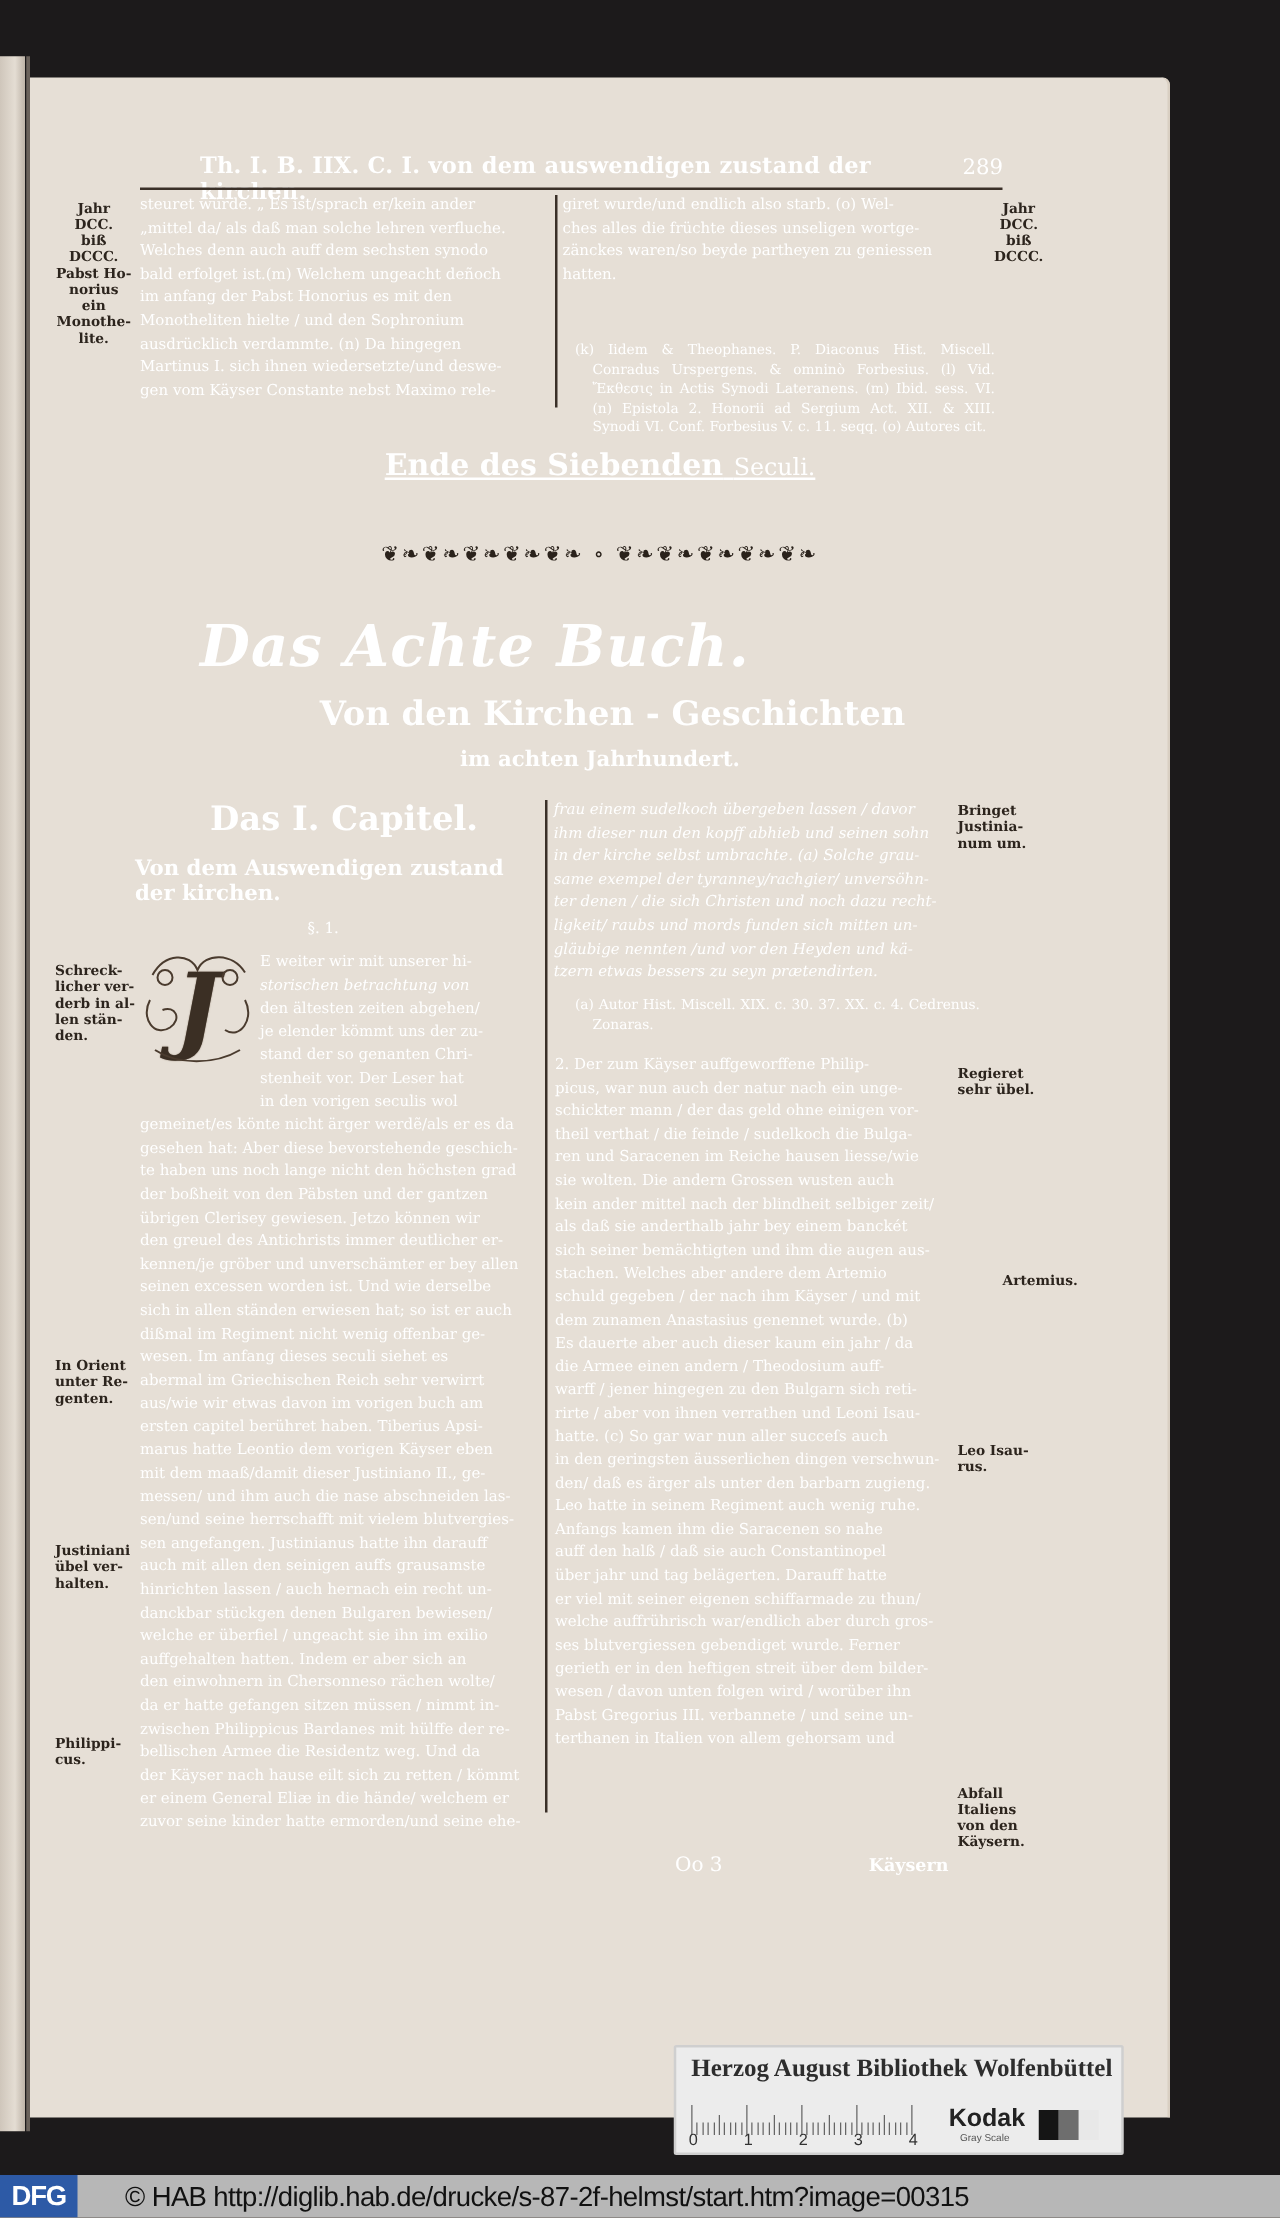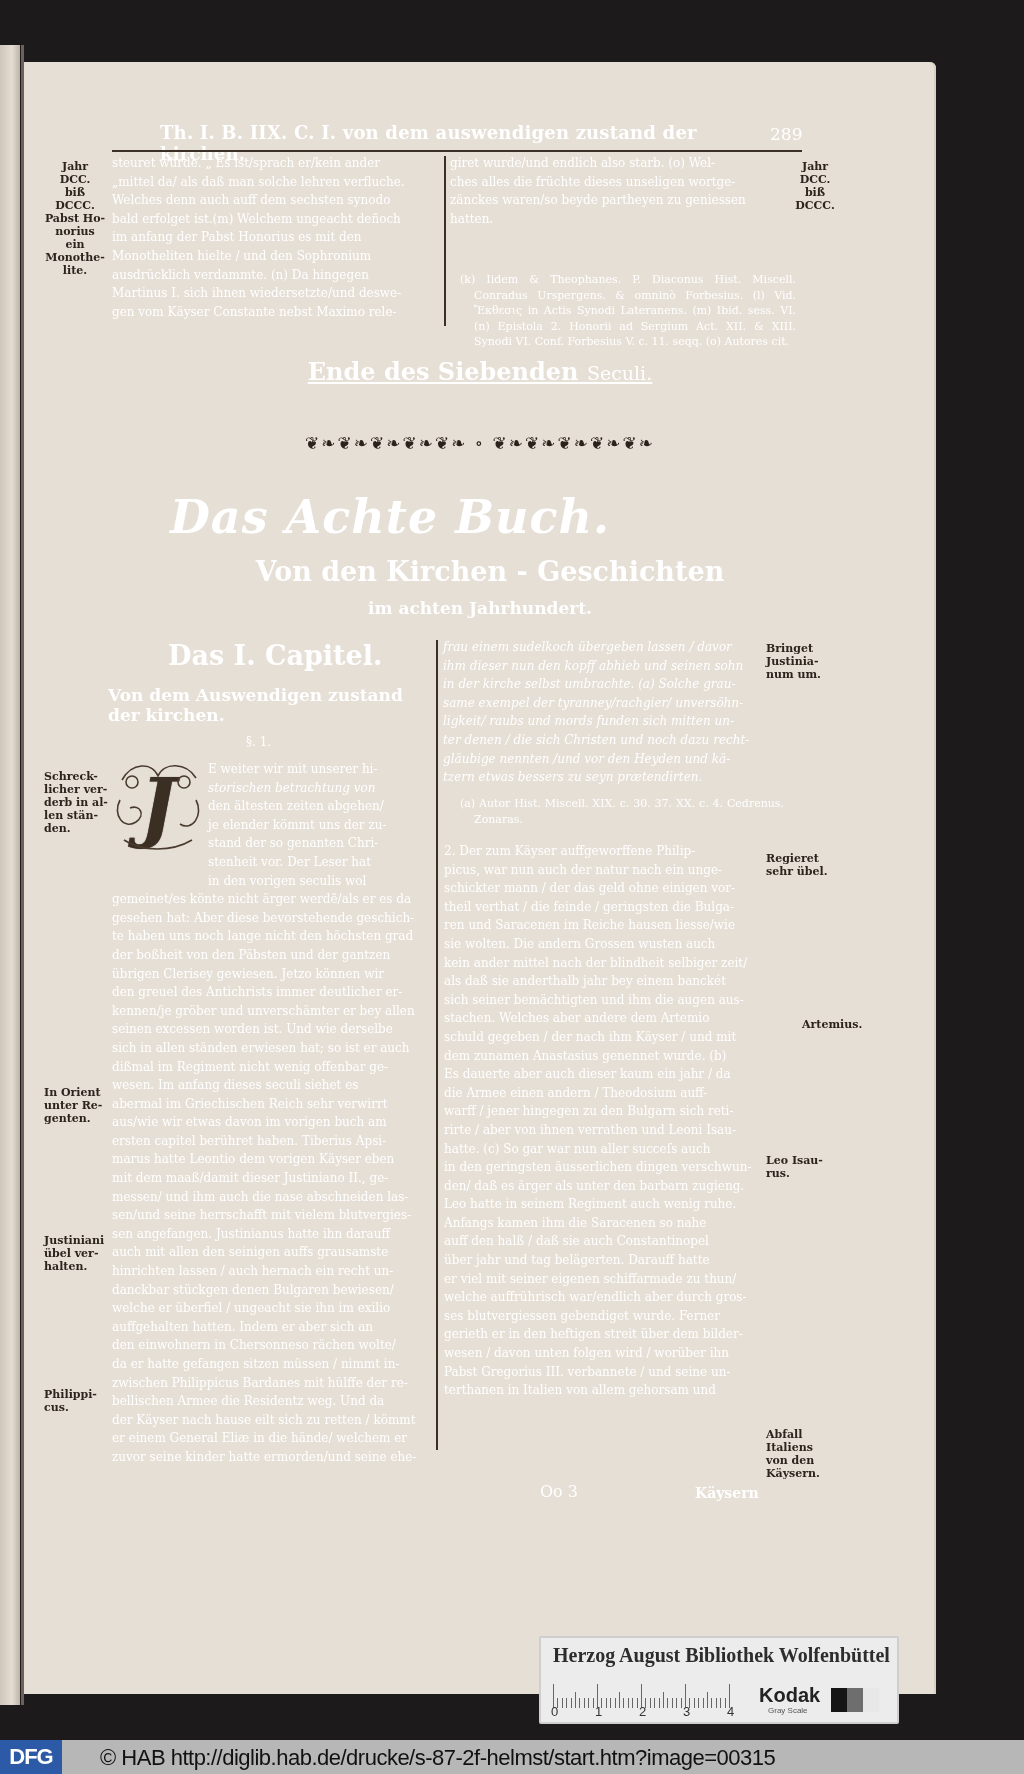--- a/index.html
+++ b/index.html
@@ -145,21 +145,21 @@
     <p>hatten.</p>
   </div>
 <div class="col text footnote" style="left:456px; top:232px; width:322px;margin-top:40px;">(k) Iidem &amp; Theophanes. P. Diaconus Hist. Miscell. Conradus Urspergens. &amp; omninò Forbesius. (l) Vid. Ἔκθεσις in Actis Synodi Lateranens. (m) Ibid. sess. VI. (n) Epistola 2. Honorii ad Sergium Act. XII. &amp; XIII. Synodi VI. Conf. Forbesius V. c. 11. seqq. (o) Autores cit.</div>
 
 <div class="centered ende text" style="left:24px; width:912px;">
   <span>Ende des Siebenden</span>
   <span class="latin">Seculi.</span>
 </div>
 <div class="centered ornament" style="left:24px; width:912px;">❦❧❦❧❦❧❦❧❦❧ ∘ ❦❧❦❧❦❧❦❧❦❧</div>
 
-<div class="centered book-title text" style="left:30px; width:720px;">Das Achte Buch.</div>
+<div class="centered book-title text" style="left:20px; width:720px;">Das Achte Buch.</div>
 <div class="centered book-sub text" style="left:24px; width:912px;margin-left:10px;">Von den Kirchen - Geschichten</div>
 <div class="centered book-sub2 text" style="left:24px; width:912px;">im achten Jahrhundert.</div>
 
 <div class="chapter-title text">Das I. Capitel.</div>
 <div class="chapter-sub text">Von dem Auswendigen zustand der kirchen.</div>
 <div class="section-mark text">§. 1.</div>
 
 <div class="initial">
   <svg width="92" height="92" viewBox="0 0 92 92" style="position:absolute;left:0;top:0;">
     <g fill="none" stroke="#4a3b2e" stroke-width="1.6">
@@ -238,31 +238,31 @@
     </div>
   </div>
 
 <div class="col-divider" style="left:436px; top:640px; height:810px;"></div>
 
 <div class="col text" id="right-col" style="left:443px; top:638px; width:318px;font-style:italic;">
     <p>frau einem sudelkoch übergeben lassen / davor</p>
     <p>ihm dieser nun den kopff abhieb und seinen sohn</p>
     <p>in der kirche selbst umbrachte. (a) Solche grau-</p>
     <p>same exempel der tyranney/rachgier/ unversöhn-</p>
+    <p>ter denen / die sich Christen und noch dazu recht-</p>
     <p>ligkeit/ raubs und mords funden sich mitten un-</p>
-    <p>ter denen / die sich Christen und noch dazu recht-</p>
     <p>gläubige nennten /und vor den Heyden und kä-</p>
     <p>tzern etwas bessers zu seyn prætendirten.</p>
   </div>
 <div class="col text footnote" style="left:456px; top:796px; width:310px;">(a) Autor Hist. Miscell. XIX. c. 30. 37. XX. c. 4. Cedrenus. Zonaras.</div>
 <div class="col text" id="right-col-2" style="left:444px; top:842px; width:318px;">
     <p>2. Der zum Käyser auffgeworffene Philip-</p>
     <p>picus, war nun auch der natur nach ein unge-</p>
     <p>schickter mann / der das geld ohne einigen vor-</p>
-    <p>theil verthat / die feinde / geringsten die Bulga-</p>
+    <p>theil verthat / die feinde / sudelkoch die Bulga-</p>
     <p>ren und Saracenen im Reiche hausen liesse/wie</p>
     <p>sie wolten. Die andern Grossen wusten auch</p>
     <p>kein ander mittel nach der blindheit selbiger zeit/</p>
     <p>als daß sie anderthalb jahr bey einem banckét</p>
     <p>sich seiner bemächtigten und ihm die augen aus-</p>
     <p>stachen. Welches aber andere dem Artemio</p>
     <p>schuld gegeben / der nach ihm Käyser / und mit</p>
     <p>dem zunamen Anastasius genennet wurde. (b)</p>
     <p>Es dauerte aber auch dieser kaum ein jahr / da</p>
     <p>die Armee einen andern / Theodosium auff-</p>

